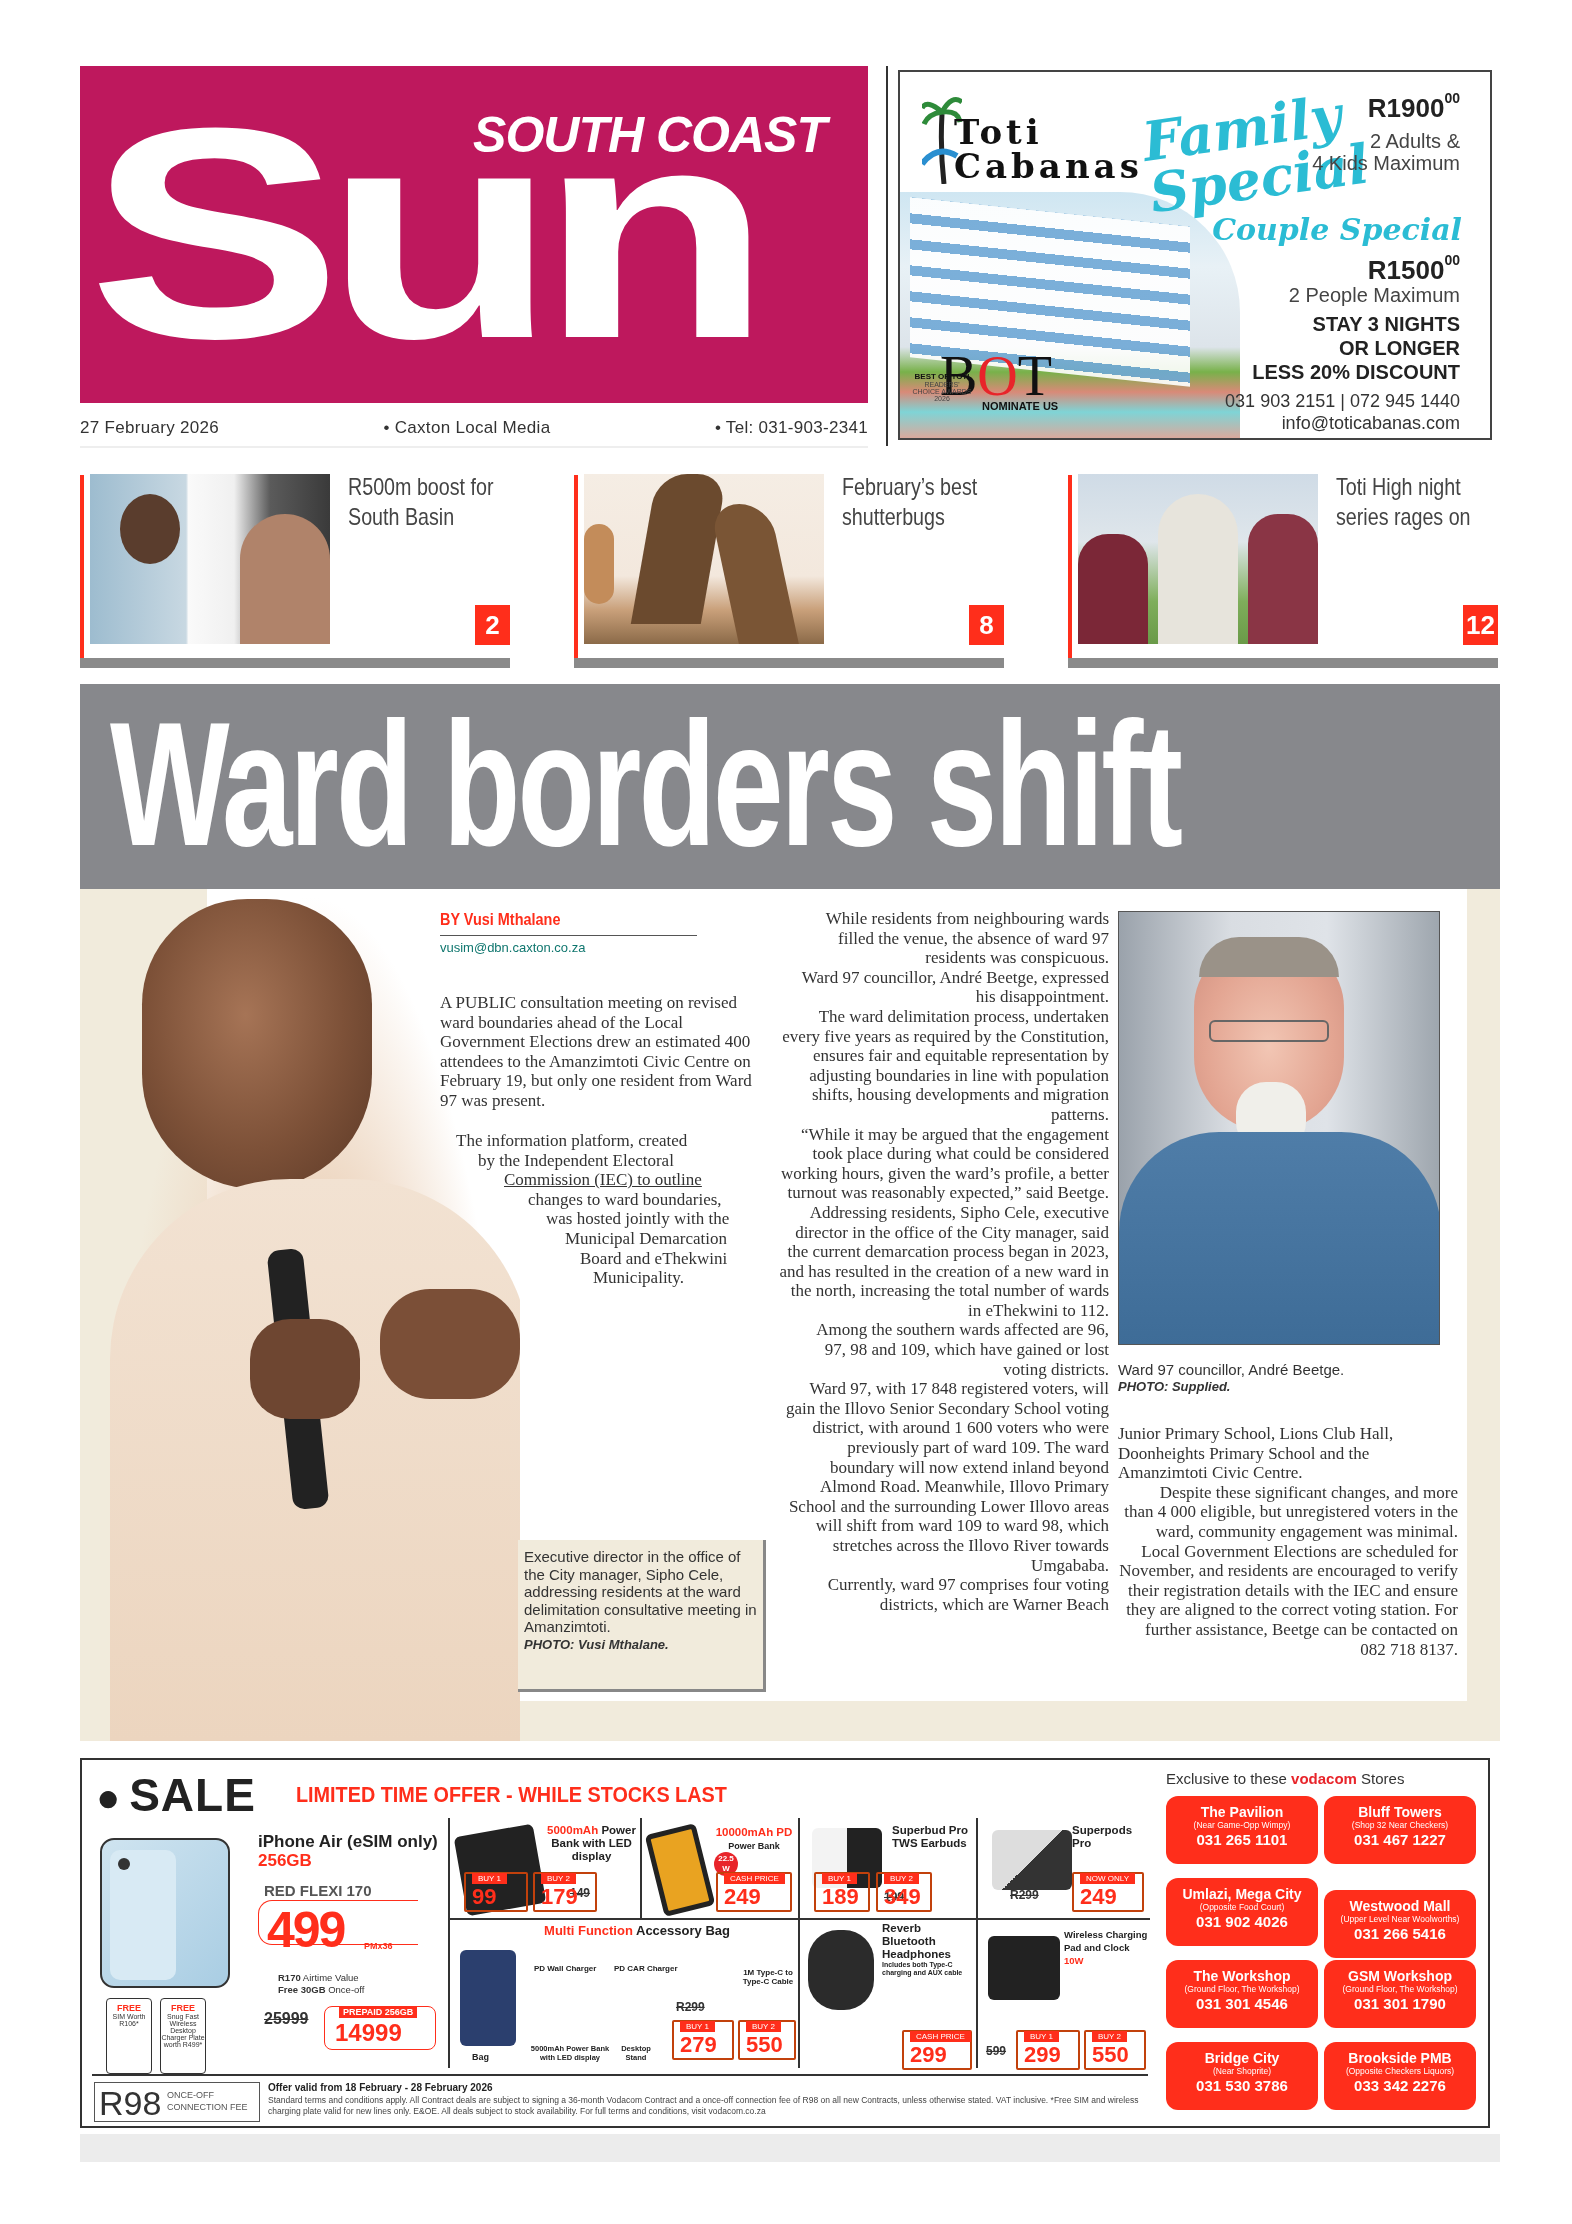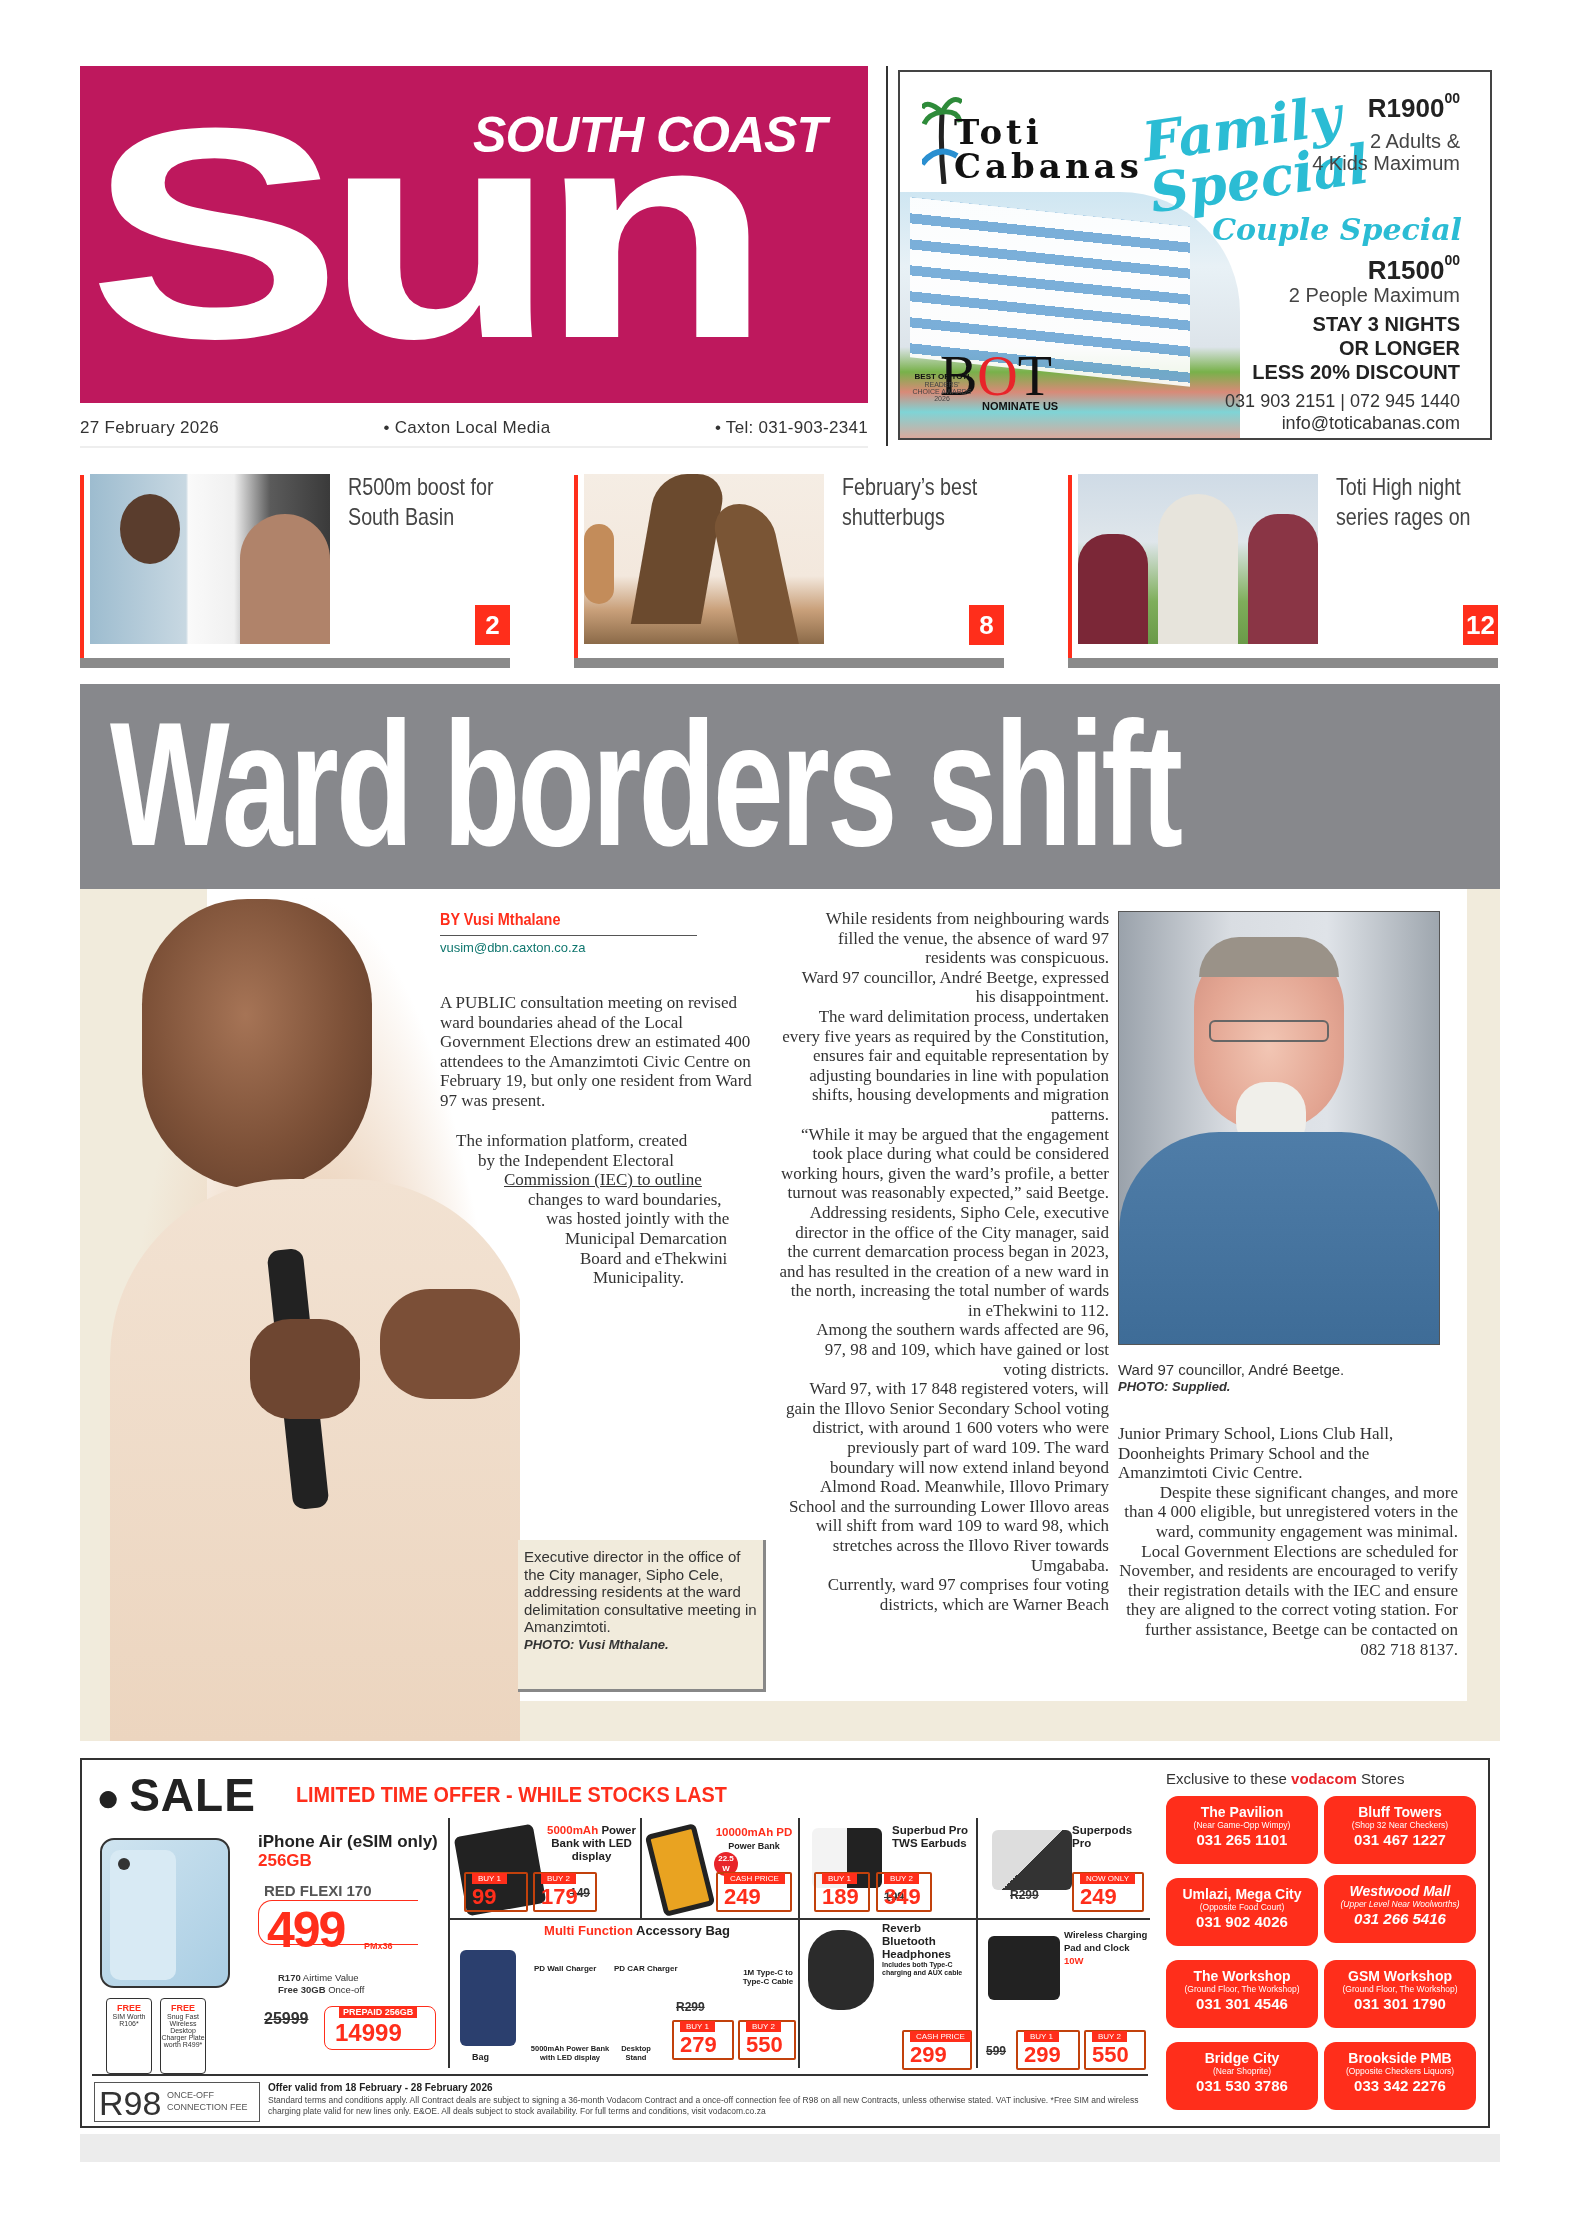--- a/index.html
+++ b/index.html
@@ -410,21 +410,21 @@
     <div class="store" style="left:172px;top:36px;">
         <div class="nm">Bluff Towers</div>
         <div class="loc">(Shop 32 Near Checkers)</div>
         <div class="ph">031 467 1227</div>
       </div>
     <div class="store" style="left:14px;top:118px;">
         <div class="nm">Umlazi, Mega City</div>
         <div class="loc">(Opposite Food Court)</div>
         <div class="ph">031 902 4026</div>
       </div>
-    <div class="store" style="left:172px;top:115px;font-style:italic;">
+    <div class="store" style="left:172px;top:130px;">
         <div class="nm">Westwood Mall</div>
         <div class="loc">(Upper Level Near Woolworths)</div>
         <div class="ph">031 266 5416</div>
       </div>
     <div class="store" style="left:14px;top:200px;">
         <div class="nm">The Workshop</div>
         <div class="loc">(Ground Floor, The Workshop)</div>
         <div class="ph">031 301 4546</div>
       </div>
     <div class="store" style="left:172px;top:200px;">

